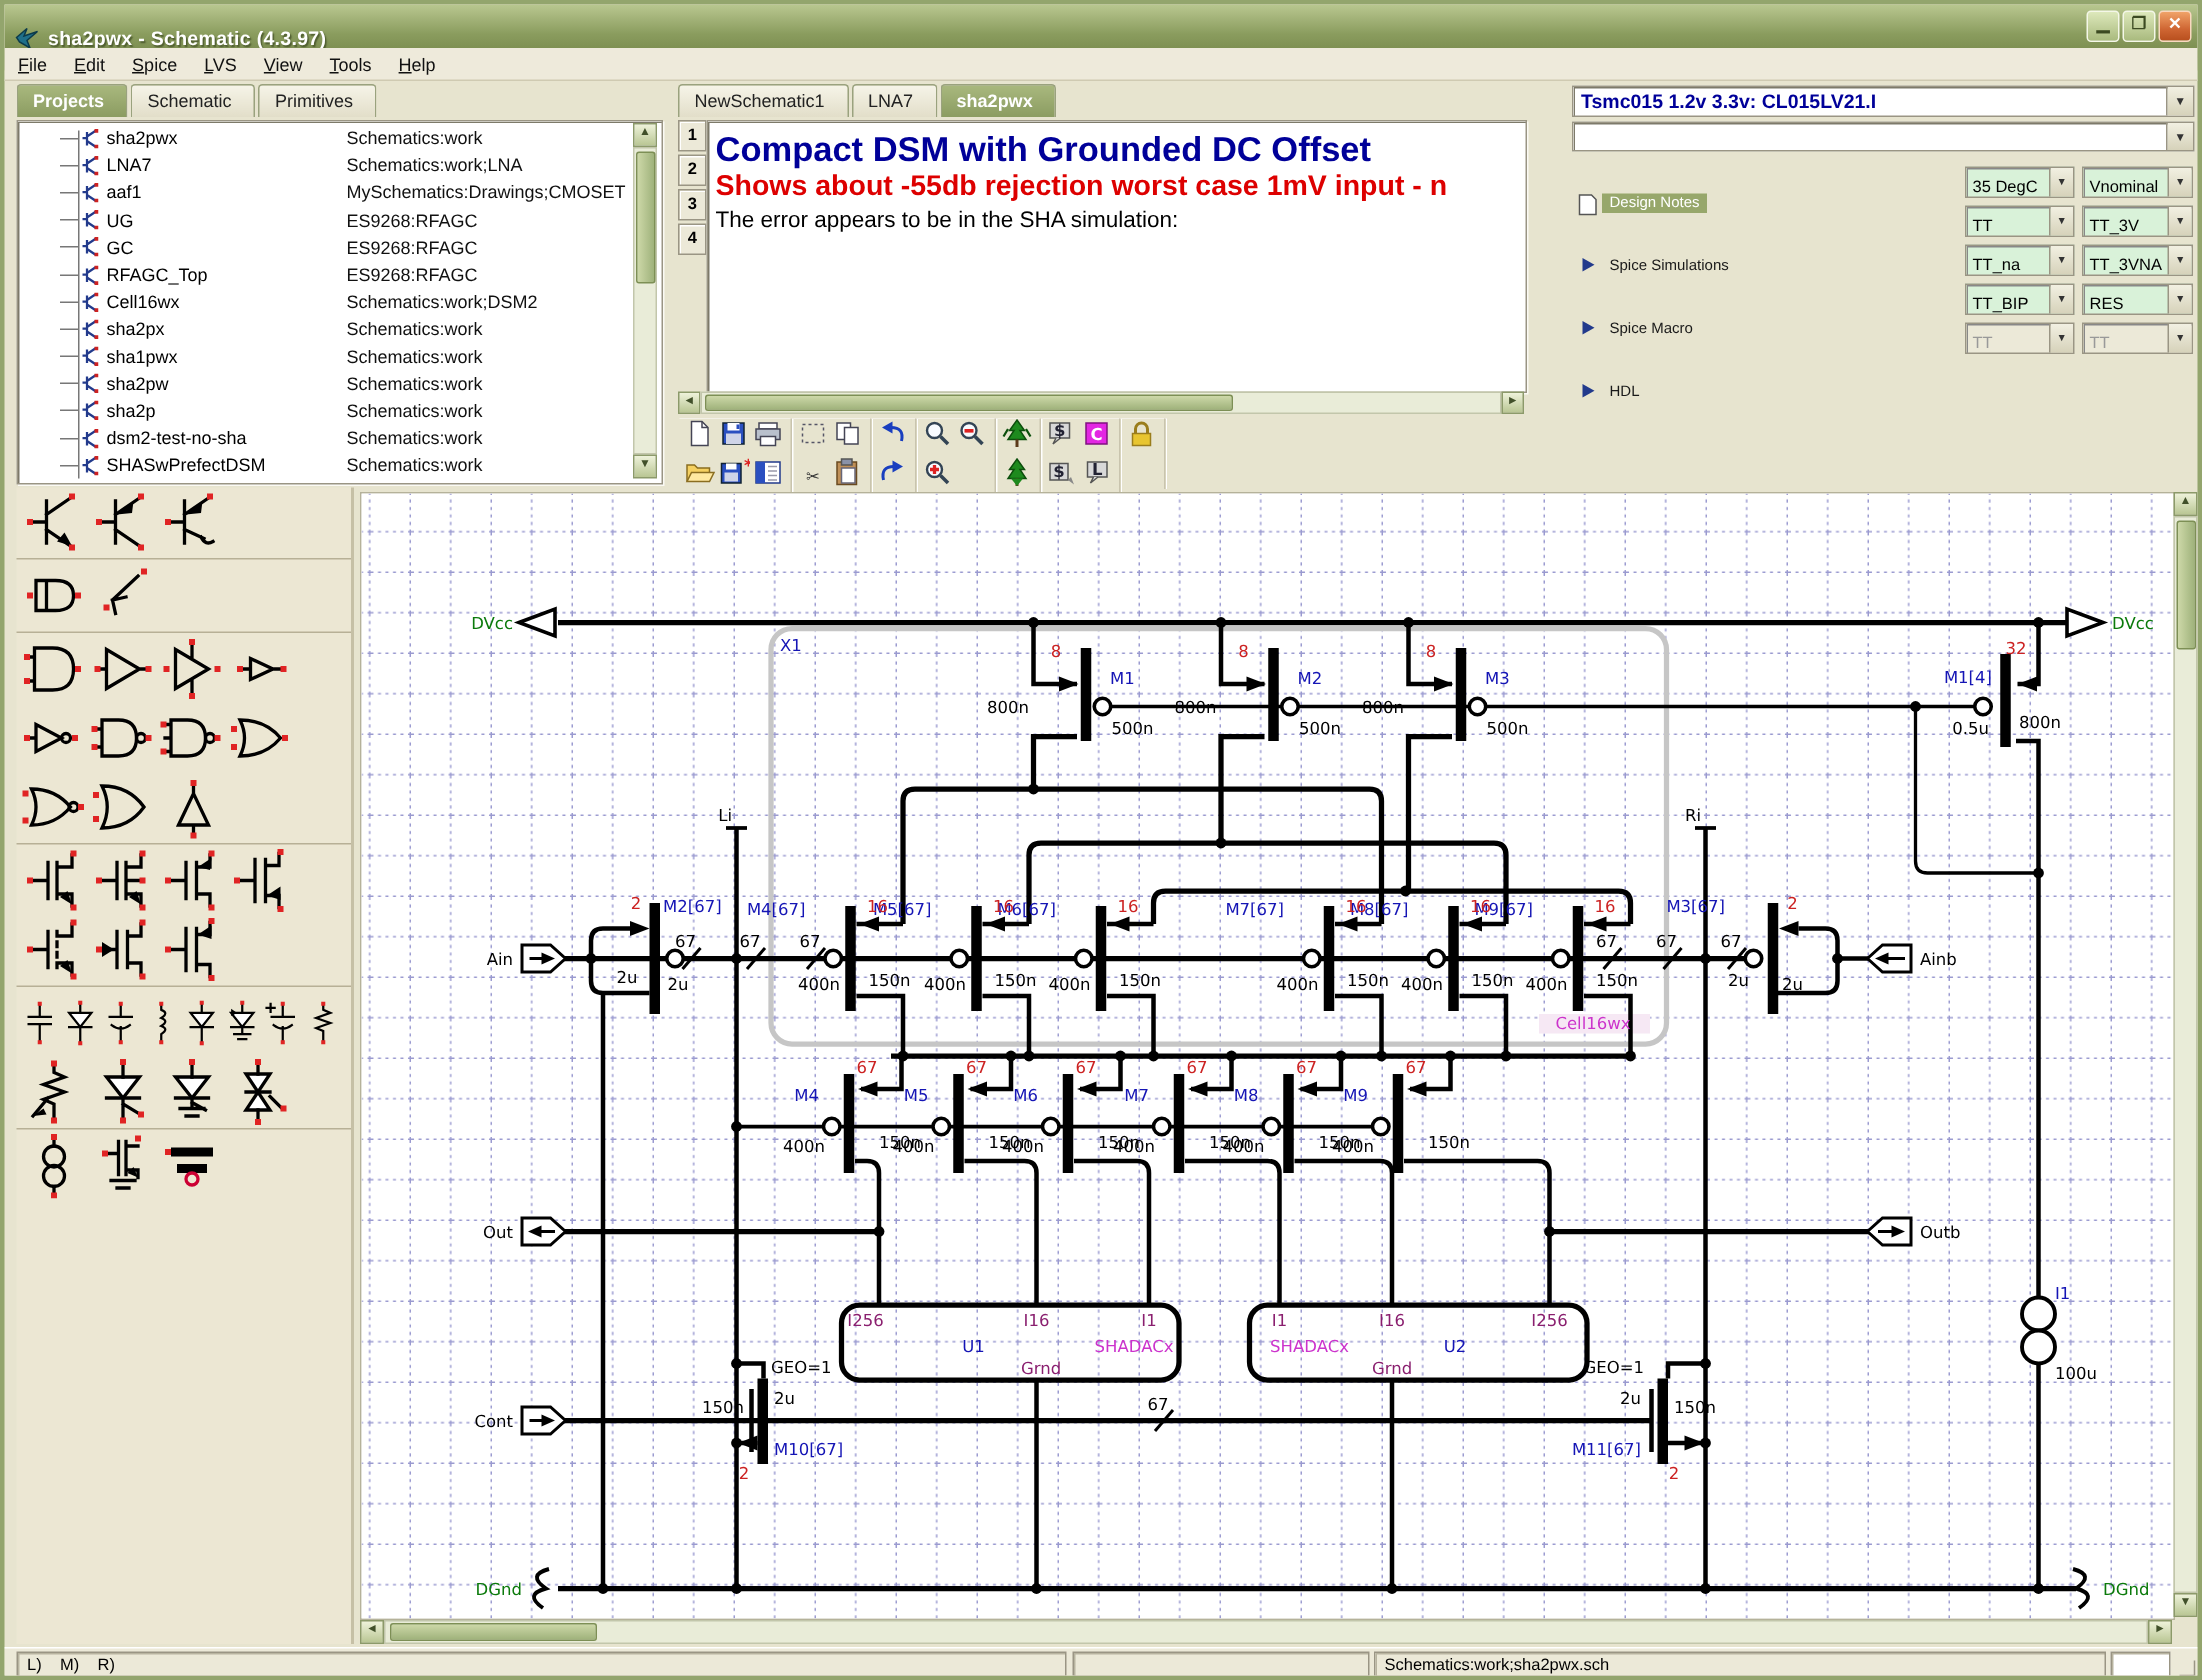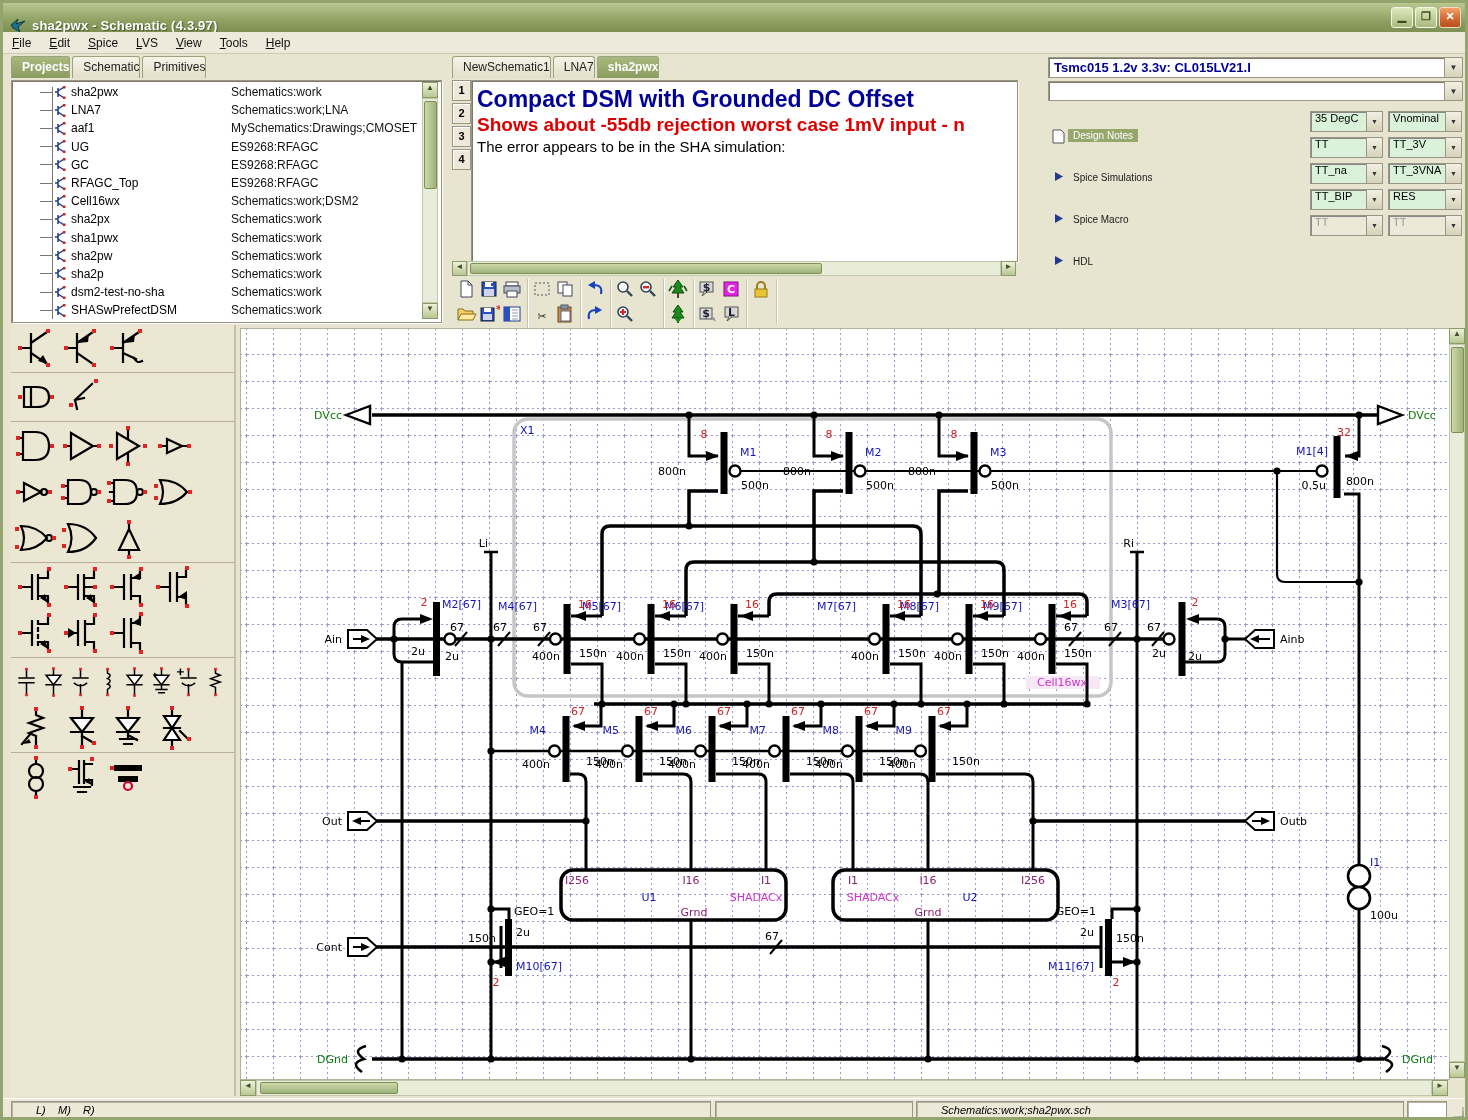--- a/index.html
+++ b/index.html
@@ -16,21 +16,21 @@
     background:linear-gradient(#dde8bb,#a9ba7e);color:#3c4a22;font-size:11px;line-height:17px;text-align:center;font-weight:bold;}
   .winbtn.close{background:linear-gradient(#f0a268,#cf6633 60%,#b84f1e);color:#fff;border-color:#f8d8c0;}
   #winbtns{position:absolute;right:4px;top:4px;display:flex;}
   
   #menubar{left:0;top:29px;width:100%;height:21px;background:#eeeadb;border-bottom:1px solid #cfcab2;display:flex;align-items:center;}
   .menu-item{padding:2px 9px;font-size:12px;color:#111;}
   .menu-item u{text-decoration:underline;}
   
   .sunken{border:1px solid #9a9584;box-shadow:inset 1px 1px 0 #7d7a6a, 1px 1px 0 #fbfaf4;background:#fff;}
   
-  .tab{display:inline-block;font-size:12px;padding:3px 0 4px 10px;border:1px solid #9aa27e;border-bottom:none;
+  .tab{display:inline-block;font-size:12px;padding:3px 15px 4px 10px;border:1px solid #9aa27e;border-bottom:none;
        background:linear-gradient(#f6f4e8,#e2dec9);margin-right:2px;border-radius:3px 3px 0 0;color:#222;}
   .tab.active{background:linear-gradient(#a9b87e,#8b9c61);color:#fff;font-weight:bold;}
   
   #left-list{overflow:hidden;}
   .lrow{height:18.2px;display:flex;align-items:center;font-size:12px;white-space:nowrap;}
   .lrow .tick{width:12px;height:1px;background:#777;margin-left:26px;}
   .lrow .nm{width:128px;overflow:hidden;margin-left:4px;}
   .lrow .loc{color:#111;margin-left:32px;}
   #tree-line{left:38px;top:4px;width:1px;height:238px;background:#777;}
   
@@ -47,38 +47,38 @@
            box-shadow:inset 1px 1px 0 #fff;font-size:11px;font-weight:bold;text-align:center;line-height:19px;}
   
   .tb-group{display:inline-block;vertical-align:top;border-right:1px solid #c9c4ae;box-shadow:1px 0 0 #fff;padding:0 3px;}
   .tb-cell{width:23px;height:21px;display:inline-block;}
   
   .combo{background:#fff;border:1px solid #9a9584;box-shadow:inset 1px 1px 0 #7d7a6a;display:flex;align-items:center;box-sizing:border-box;}
   .combo .val{flex:1;padding:0 5px;font-size:13px;font-weight:bold;color:#000099;white-space:nowrap;overflow:hidden;}
   .combo .btn{width:17px;height:100%;background:linear-gradient(#f2f0e2,#d6d2ba);border-left:1px solid #9a9584;
               font-size:8px;color:#333;text-align:center;display:flex;align-items:center;justify-content:center;}
   .mini-combo{position:absolute;height:21px;background:#d9f2d9;border:1px solid #9a9584;box-shadow:inset 1px 1px 0 #888;
-              display:flex;align-items:flex-start;box-sizing:border-box;}
+              display:flex;align-items:flex-end;box-sizing:border-box;}
   .mini-combo .val{flex:1;font-size:11px;padding-left:4px;color:#000;white-space:nowrap;}
   .mini-combo .btn{width:15px;height:100%;background:linear-gradient(#f2f0e2,#d6d2ba);border-left:1px solid #9a9584;
               font-size:7px;color:#333;display:flex;align-items:center;justify-content:center;}
   .mini-combo.disabled{background:#ece9d8;}
   .mini-combo.disabled .val{color:#999;}
   .tree-row{display:flex;align-items:flex-start;height:22px;font-size:10px;color:#1a1a1a;margin-top:20px;}
   .tree-label{padding:1px 5px;}
   .tree-label.selected{background:#97a76b;color:#fff;}
   
   #palette{background:#ece7d3;border-right:2px solid #c6c0a6;box-sizing:border-box;}
   .pal-row{display:flex;align-items:center;padding:1px 2px;}
   .pal-item{display:flex;align-items:center;justify-content:center;}
   .pal-div{height:1px;background:#b7b096;margin:1px 0;}
   
   #statusbar{left:0;top:1095px;width:100%;height:22px;background:#ece9d8;border-top:1px solid #fff;}
   .st-field{position:absolute;top:2px;height:17px;border:1px solid #9a9584;box-shadow:inset 1px 1px 0 #b8b4a0;
-            background:#ece9d8;font-size:11px;line-height:16px;padding-left:24px;box-sizing:border-box;white-space:pre;font-style:italic;}
+            background:#ece9d8;font-size:11px;line-height:16px;padding-left:6px;box-sizing:border-box;white-space:pre;}
   
   text{font-family:"DejaVu Sans", sans-serif;font-size:11px;}
   .lk{fill:#000;} .lb{fill:#1515b5;} .lr{fill:#cc2222;} .lg{fill:#0b7a0b;} .lm{fill:#cc33cc;} .lp{fill:#8a1f6f;}
   svg{display:block;}
 </style>
 </head>
 <body>
 
 <div id="stage">
 

